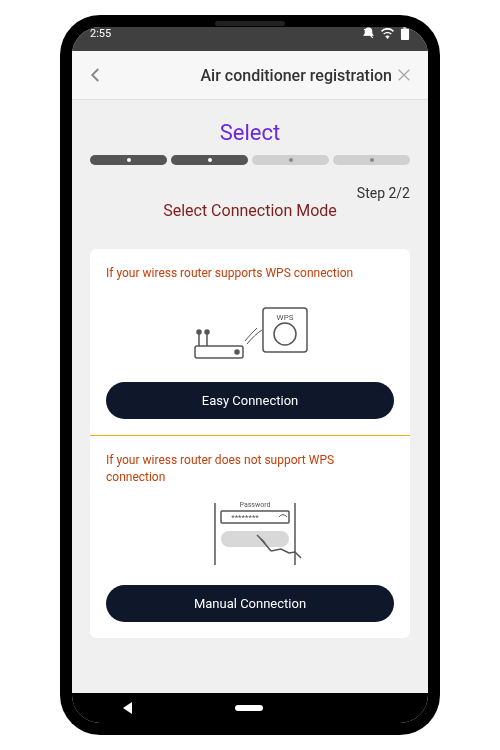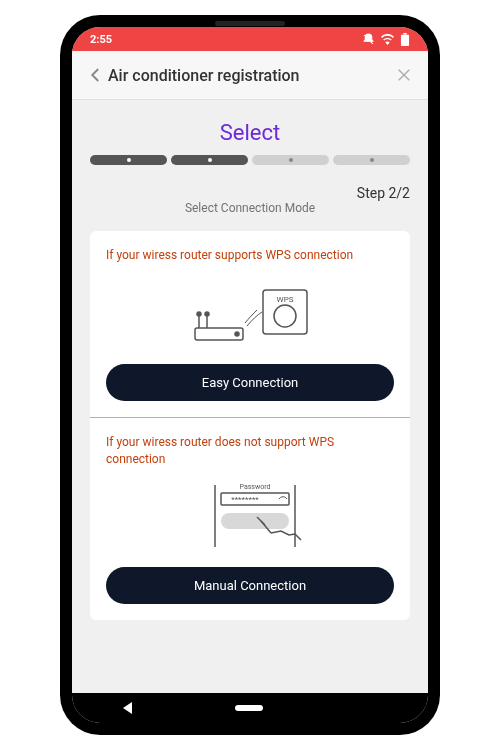--- a/index.html
+++ b/index.html
@@ -1,34 +1,34 @@
 <!DOCTYPE html>
 <html><head>
 <meta charset="utf-8">
 <style>
 body{margin:0;background:#fff;font-family:-apple-system,BlinkMacSystemFont,"Segoe UI",Roboto,Arial,sans-serif;display:flex;justify-content:center;align-items:center;height:750px}
 .phone-frame{width:380px;height:720px;background:#000;border-radius:40px;position:relative;padding:12px;box-sizing:border-box}
 .screen{width:100%;height:100%;background:#f0f0f0;border-radius:28px;overflow:hidden;display:flex;flex-direction:column;position:relative}
 .speaker{width:70px;height:5px;background:#222;border-radius:3px;position:absolute;top:6px;left:50%;transform:translateX(-50%)}
-.status-bar{background:#ef4444;color:#fff;height:24px;display:flex;justify-content:space-between;align-items:center;padding:0 18px;font-size:11px;font-weight:700}
+.status-bar{background:#404040;color:#fff;height:24px;display:flex;justify-content:space-between;align-items:flex-start;padding:0 18px;font-size:11px;font-weight:400}
 .status-icons{display:flex;gap:6px;align-items:center}
 .app-header{background:#f7f7f7;height:48px;display:flex;align-items:center;padding:0 12px;border-bottom:1px solid #e0e0e0}
 .back-btn{width:24px;color:#777;display:flex;align-items:center;justify-content:center;cursor:pointer}
-.header-title{flex:1;text-align:left;font-size:16px;color:#333;font-weight:500}
+.header-title{flex:1;text-align:right;font-size:16px;color:#333;font-weight:500}
 .close-btn{width:24px;color:#999;display:flex;align-items:center;justify-content:center;cursor:pointer}
 .content{flex:1;padding:12px 18px;overflow-y:auto}
 .section-title{text-align:center;font-size:22px;color:#6d28d9;margin:8px 0 10px}
 .progress{display:flex;gap:4px;margin-bottom:20px}
 .seg{flex:1;height:10px;border-radius:5px;position:relative}
 .seg.done{background:#555}
 .seg.todo{background:#d0d0d0}
 .seg .dot{width:4px;height:4px;background:#fff;border-radius:50%;position:absolute;top:3px;left:50%;transform:translateX(-50%)}
 .seg.todo .dot{background:#888}
 .step-label{text-align:right;font-size:14px;font-weight:400;color:#333}
-.step-sub{text-align:center;font-size:12px;color:#737373;margin-bottom:16px}
+.step-sub{text-align:center;font-size:16px;color:#7f1d1d;margin-bottom:29px}
 .card{background:#fff;border-radius:6px;overflow:hidden}
 .option{padding:16px}
 .option+.option{border-top:1px solid #eab308}
 .opt-text{font-size:12px;color:#c2410c;margin-bottom:10px;line-height:1.4}
 .illus{height:78px;display:flex;justify-content:center;align-items:center;margin-bottom:12px}
 .pill{background:#0f172a;color:#fff;text-align:center;padding:11px;border-radius:24px;font-size:13px;cursor:pointer}
 .nav-bar{background:#000;height:30px;display:flex;justify-content:space-around;align-items:center;color:#fff}
 .nav-tri{width:0;height:0;border-top:6px solid transparent;border-bottom:6px solid transparent;border-right:9px solid #fff}
 .nav-pill{width:28px;height:6px;background:#fff;border-radius:3px}
 svg{display:block}

